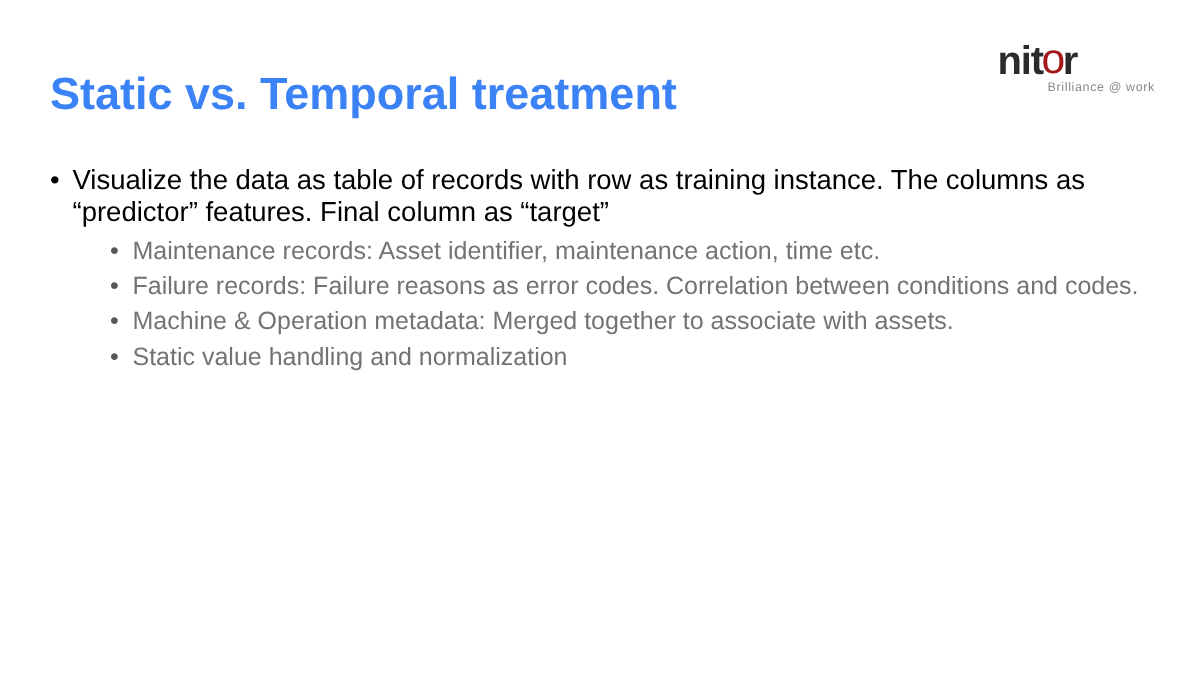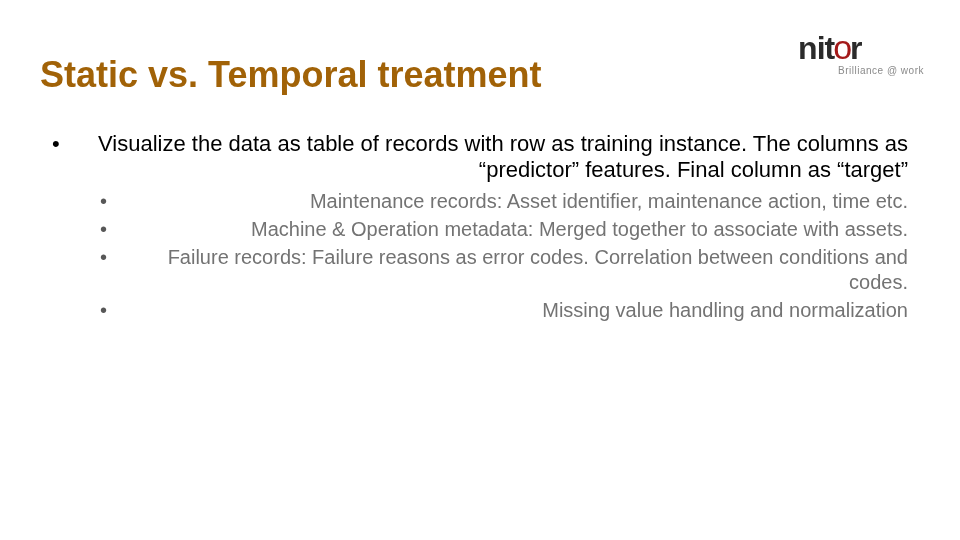--- a/index.html
+++ b/index.html
@@ -43,30 +43,29 @@
     font-size: 10px;
     color: #8a8a8a;
     letter-spacing: 0.5px;
     margin-top: 2px;
     padding-left: 40px;
   }
 
   .title {
     font-size: 36px;
     font-weight: 700;
-    color: #a16207;
+    color: #3b82f6;
     margin: 0 0 36px 0;
     line-height: 1.1;
   }
 
   ul.level1 {
     list-style: none;
-    margin: 12px;
+    margin: 0;
     padding: 0;
-    text-align: right;
   }
   ul.level1 > li {
     position: relative;
     padding-left: 18px;
     font-size: 22px;
     line-height: 1.18;
     color: #000;
     margin-bottom: 8px;
   }
   ul.level1 > li::before {
@@ -114,20 +113,20 @@
     <div class="logo-tagline">Brilliance @ work</div>
   </div>
 
   <h1 class="title">Static vs. Temporal treatment</h1>
 
   <ul class="level1">
     <li>
       <span>Visualize the data as table of records with row as training instance. The columns as “predictor” features. Final column as “target”</span>
       <ul class="level2">
         <li>Maintenance records: Asset identifier, maintenance action, time etc.</li>
+        <li>Failure records: Failure reasons as error codes. Correlation between conditions and codes.</li>
         <li>Machine &amp; Operation metadata: Merged together to associate with assets.</li>
-        <li>Failure records: Failure reasons as error codes. Correlation between conditions and codes.</li>
-        <li>Missing value handling and normalization</li>
+        <li>Static value handling and normalization</li>
       </ul>
     </li>
   </ul>
 
 </div>
 
 </body></html>

